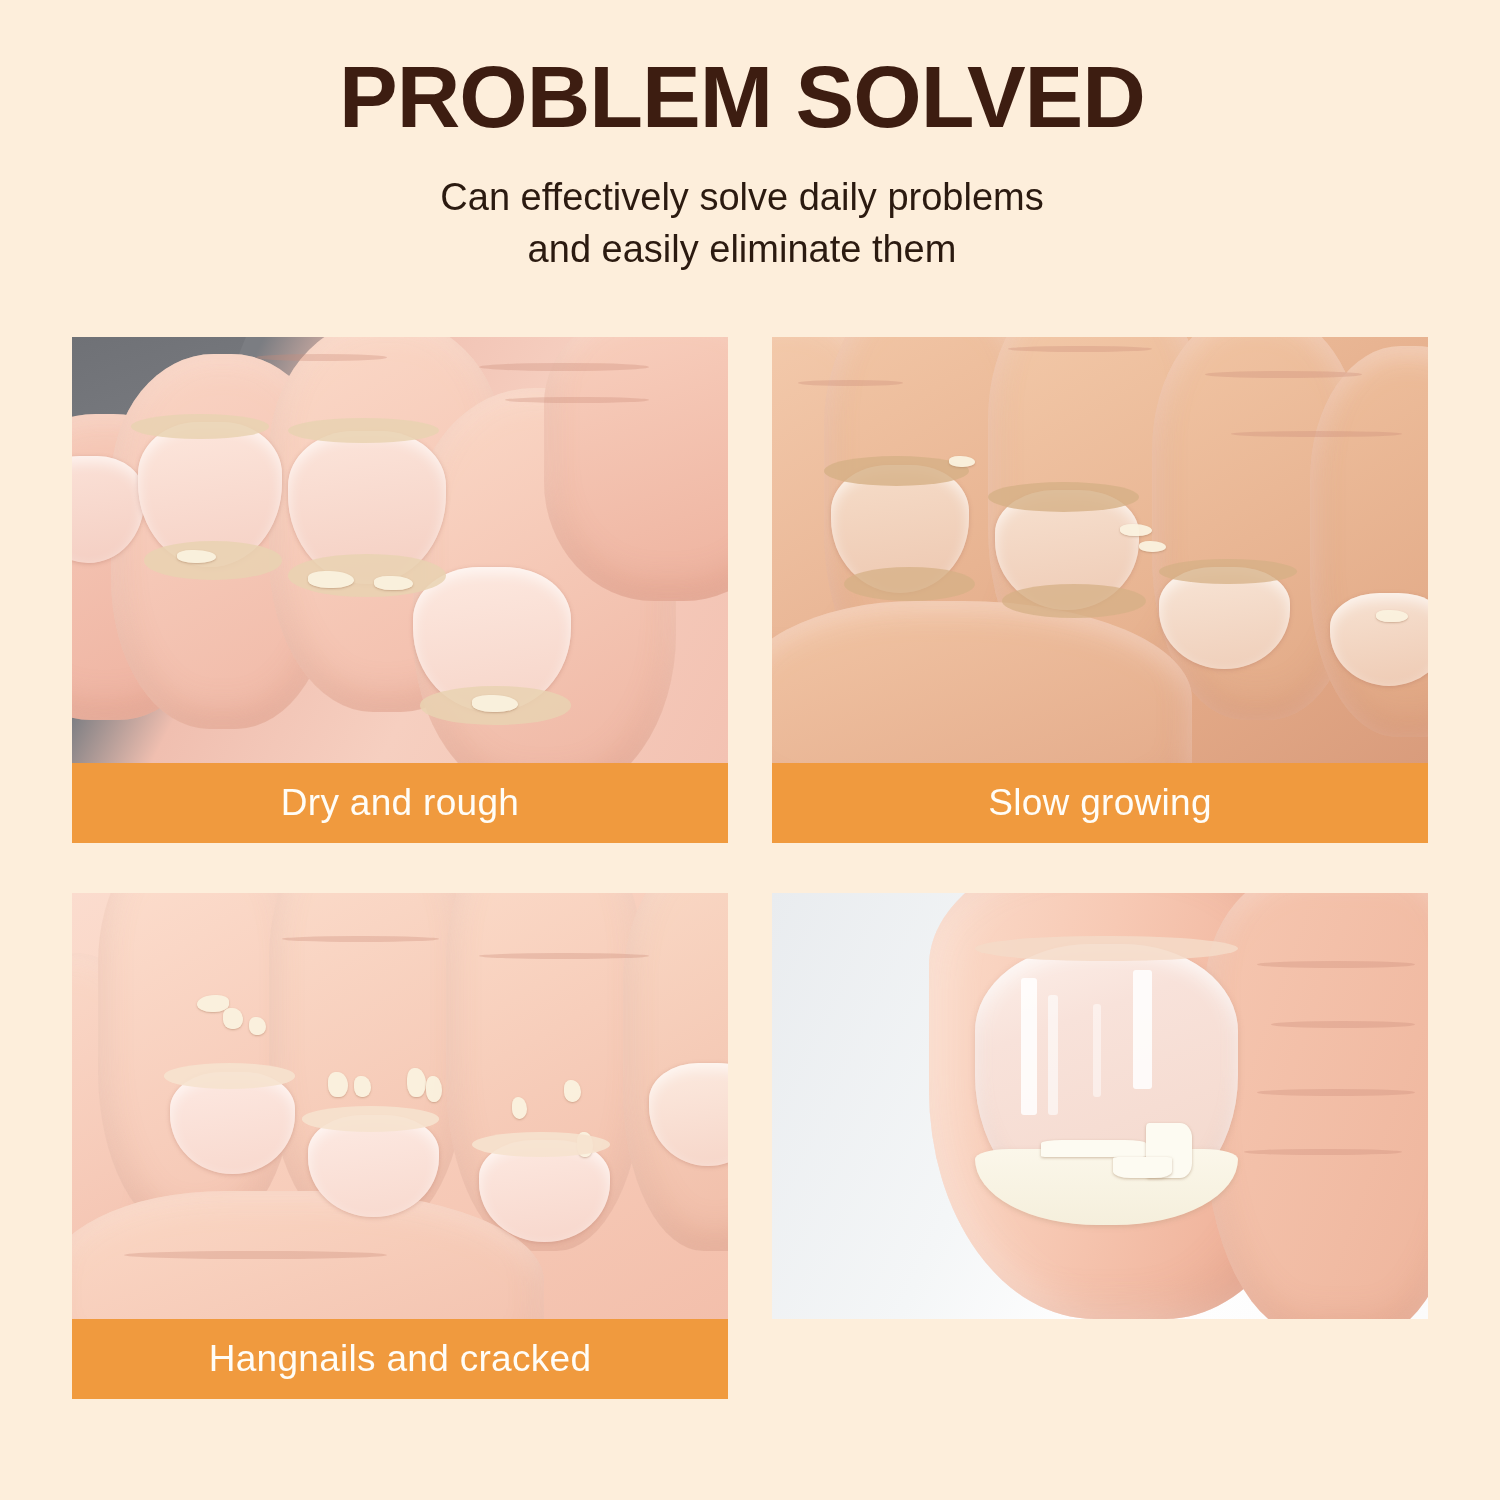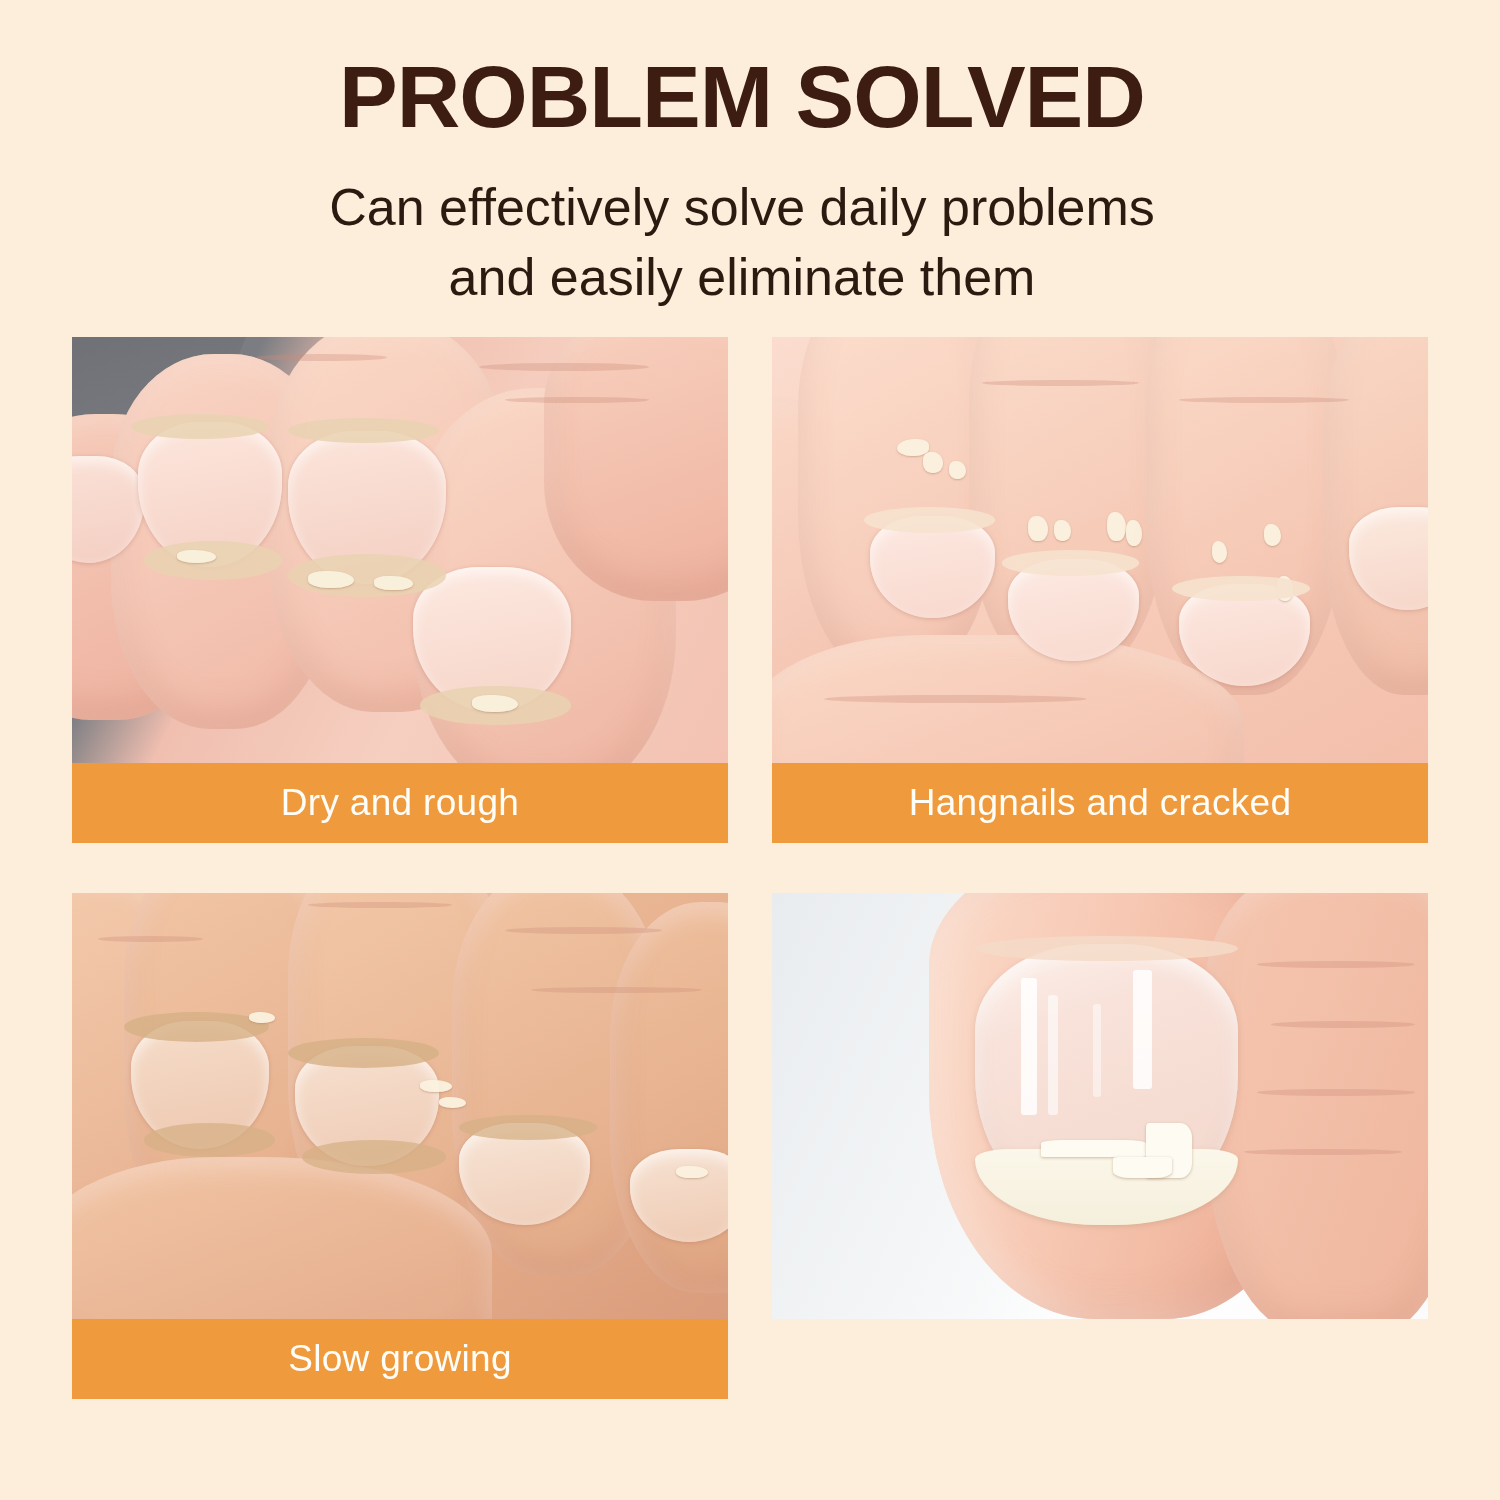--- a/index.html
+++ b/index.html
@@ -28,21 +28,21 @@
     font-size: 88px;
     line-height: 0.98;
     font-weight: 700;
     letter-spacing: -1px;
     color: #3d1d11;
     font-family: "Liberation Sans", sans-serif;
   }
   .page-subtitle {
     margin: 12px;
     margin-top: 32px;
-    font-size: 52px;
+    font-size: 38px;
     line-height: 1.35;
     font-weight: 400;
     color: #2b1a10;
     white-space: pre-line;
   }
 
   
   .card-grid {
     position: absolute;
     left: 72px;
@@ -215,20 +215,54 @@
         <div class="flake" style="left:36%;top:55%;width:7%;height:4%;"></div>
         <div class="flake" style="left:46%;top:56%;width:6%;height:3.4%;"></div>
         <div class="flake" style="left:61%;top:84%;width:7%;height:4%;"></div>
         <div class="flake" style="left:16%;top:50%;width:6%;height:3%;"></div>
         <div class="skin-crease" style="left:62%;top:6%;width:26%;height:2%;"></div>
         <div class="skin-crease" style="left:66%;top:14%;width:22%;height:1.6%;"></div>
         <div class="skin-crease" style="left:28%;top:4%;width:20%;height:1.6%;"></div>
       </div>
     </div>
     <div class="card-caption">Dry and rough</div>
+  </div>
+
+  <div class="problem-card">
+    <div class="card-photo">
+      <div class="photo-layer">
+        <div class="p2-bg"></div>
+        <div class="finger" style="left:-14%;top:-6%;width:32%;height:86%;background:linear-gradient(150deg,#f5cdaf,#e7b291);"></div>
+        <div class="finger" style="left:8%;top:-12%;width:32%;height:96%;background:linear-gradient(150deg,#f3c8a8,#e3ab88);"></div>
+        <div class="finger" style="left:33%;top:-14%;width:33%;height:98%;background:linear-gradient(150deg,#f4cbab,#e4ad8a);"></div>
+        <div class="finger" style="left:58%;top:-6%;width:32%;height:96%;background:linear-gradient(150deg,#f2c6a5,#e1a885);"></div>
+        <div class="finger" style="left:82%;top:2%;width:30%;height:92%;background:linear-gradient(150deg,#efc09e,#dea380);"></div>
+        <div class="finger" style="left:-6%;top:62%;width:70%;height:52%;background:linear-gradient(160deg,#f2c6a6,#e2a887);border-radius:40% 50% 30% 30% / 44% 44% 26% 26%;"></div>
+
+        <div class="nail" style="left:9%;top:30%;width:21%;height:30%;background:linear-gradient(170deg,#f6ddc9,#edc7b0);"></div>
+        <div class="nail" style="left:34%;top:36%;width:22%;height:28%;background:linear-gradient(170deg,#f7e1d0,#eecab4);"></div>
+        <div class="nail" style="left:59%;top:54%;width:20%;height:24%;background:linear-gradient(170deg,#f8e5d6,#efceb9);"></div>
+        <div class="nail" style="left:85%;top:60%;width:18%;height:22%;background:linear-gradient(170deg,#f7e2d2,#eecab3);"></div>
+
+        <div class="cuticle" style="left:8%;top:28%;width:22%;height:7%;background:rgba(214,176,134,0.8);"></div>
+        <div class="cuticle" style="left:11%;top:54%;width:20%;height:8%;background:rgba(214,176,134,0.75);"></div>
+        <div class="cuticle" style="left:33%;top:34%;width:23%;height:7%;background:rgba(214,176,134,0.8);"></div>
+        <div class="cuticle" style="left:35%;top:58%;width:22%;height:8%;background:rgba(214,176,134,0.75);"></div>
+        <div class="cuticle" style="left:59%;top:52%;width:21%;height:6%;background:rgba(214,176,134,0.75);"></div>
+        <div class="flake" style="left:27%;top:28%;width:4%;height:2.6%;"></div>
+        <div class="flake" style="left:53%;top:44%;width:5%;height:2.8%;"></div>
+        <div class="flake" style="left:56%;top:48%;width:4%;height:2.4%;"></div>
+        <div class="flake" style="left:92%;top:64%;width:5%;height:3%;"></div>
+        <div class="skin-crease" style="left:36%;top:2%;width:22%;height:1.6%;"></div>
+        <div class="skin-crease" style="left:66%;top:8%;width:24%;height:1.6%;"></div>
+        <div class="skin-crease" style="left:70%;top:22%;width:26%;height:1.4%;"></div>
+        <div class="skin-crease" style="left:4%;top:10%;width:16%;height:1.4%;"></div>
+      </div>
+    </div>
+    <div class="card-caption">Slow growing</div>
   </div>
 
   <div class="problem-card">
     <div class="card-photo">
       <div class="photo-layer">
         <div class="p3-bg"></div>
         <div class="finger" style="left:-16%;top:14%;width:30%;height:84%;background:linear-gradient(150deg,#fbdbcb,#f3c0ad);"></div>
         <div class="finger" style="left:4%;top:-16%;width:30%;height:96%;background:linear-gradient(150deg,#fde0d0,#f4c4b1);"></div>
         <div class="finger" style="left:30%;top:-18%;width:30%;height:98%;background:linear-gradient(150deg,#fcdecd,#f3c2ae);"></div>
         <div class="finger" style="left:57%;top:-18%;width:30%;height:102%;background:linear-gradient(150deg,#fcddcb,#f2bfab);"></div>
@@ -257,54 +291,20 @@
         <div class="skin-crease" style="left:62%;top:14%;width:26%;height:1.5%;"></div>
         <div class="skin-crease" style="left:8%;top:84%;width:40%;height:2%;"></div>
       </div>
     </div>
     <div class="card-caption">Hangnails and cracked</div>
   </div>
 
   <div class="problem-card">
     <div class="card-photo">
       <div class="photo-layer">
-        <div class="p2-bg"></div>
-        <div class="finger" style="left:-14%;top:-6%;width:32%;height:86%;background:linear-gradient(150deg,#f5cdaf,#e7b291);"></div>
-        <div class="finger" style="left:8%;top:-12%;width:32%;height:96%;background:linear-gradient(150deg,#f3c8a8,#e3ab88);"></div>
-        <div class="finger" style="left:33%;top:-14%;width:33%;height:98%;background:linear-gradient(150deg,#f4cbab,#e4ad8a);"></div>
-        <div class="finger" style="left:58%;top:-6%;width:32%;height:96%;background:linear-gradient(150deg,#f2c6a5,#e1a885);"></div>
-        <div class="finger" style="left:82%;top:2%;width:30%;height:92%;background:linear-gradient(150deg,#efc09e,#dea380);"></div>
-        <div class="finger" style="left:-6%;top:62%;width:70%;height:52%;background:linear-gradient(160deg,#f2c6a6,#e2a887);border-radius:40% 50% 30% 30% / 44% 44% 26% 26%;"></div>
-
-        <div class="nail" style="left:9%;top:30%;width:21%;height:30%;background:linear-gradient(170deg,#f6ddc9,#edc7b0);"></div>
-        <div class="nail" style="left:34%;top:36%;width:22%;height:28%;background:linear-gradient(170deg,#f7e1d0,#eecab4);"></div>
-        <div class="nail" style="left:59%;top:54%;width:20%;height:24%;background:linear-gradient(170deg,#f8e5d6,#efceb9);"></div>
-        <div class="nail" style="left:85%;top:60%;width:18%;height:22%;background:linear-gradient(170deg,#f7e2d2,#eecab3);"></div>
-
-        <div class="cuticle" style="left:8%;top:28%;width:22%;height:7%;background:rgba(214,176,134,0.8);"></div>
-        <div class="cuticle" style="left:11%;top:54%;width:20%;height:8%;background:rgba(214,176,134,0.75);"></div>
-        <div class="cuticle" style="left:33%;top:34%;width:23%;height:7%;background:rgba(214,176,134,0.8);"></div>
-        <div class="cuticle" style="left:35%;top:58%;width:22%;height:8%;background:rgba(214,176,134,0.75);"></div>
-        <div class="cuticle" style="left:59%;top:52%;width:21%;height:6%;background:rgba(214,176,134,0.75);"></div>
-        <div class="flake" style="left:27%;top:28%;width:4%;height:2.6%;"></div>
-        <div class="flake" style="left:53%;top:44%;width:5%;height:2.8%;"></div>
-        <div class="flake" style="left:56%;top:48%;width:4%;height:2.4%;"></div>
-        <div class="flake" style="left:92%;top:64%;width:5%;height:3%;"></div>
-        <div class="skin-crease" style="left:36%;top:2%;width:22%;height:1.6%;"></div>
-        <div class="skin-crease" style="left:66%;top:8%;width:24%;height:1.6%;"></div>
-        <div class="skin-crease" style="left:70%;top:22%;width:26%;height:1.4%;"></div>
-        <div class="skin-crease" style="left:4%;top:10%;width:16%;height:1.4%;"></div>
-      </div>
-    </div>
-    <div class="card-caption">Slow growing</div>
-  </div>
-
-  <div class="problem-card">
-    <div class="card-photo">
-      <div class="photo-layer">
         <div class="p4-bg"></div>
         <div class="p4-finger"></div>
 
         <div class="finger" style="left:66%;top:-6%;width:40%;height:110%;background:linear-gradient(110deg,#f6c7b1,#eeb49b);border-radius:40% 30% 36% 40% / 26% 26% 44% 44%;"></div>
         <div class="skin-crease" style="left:74%;top:16%;width:24%;height:1.6%;"></div>
         <div class="skin-crease" style="left:76%;top:30%;width:22%;height:1.6%;"></div>
         <div class="skin-crease" style="left:74%;top:46%;width:24%;height:1.6%;"></div>
         <div class="skin-crease" style="left:72%;top:60%;width:24%;height:1.6%;"></div>
         <div class="p4-nail"></div>
         <div class="p4-tip"></div>

